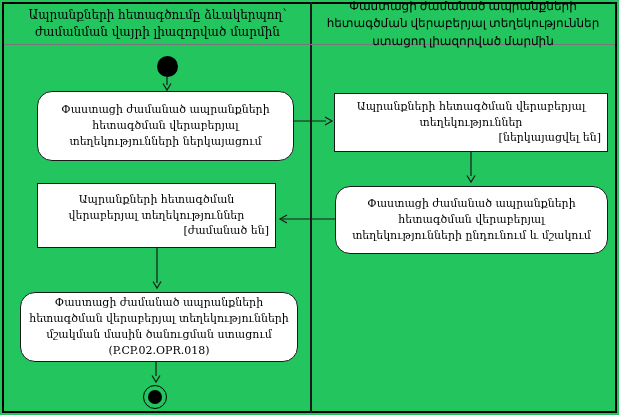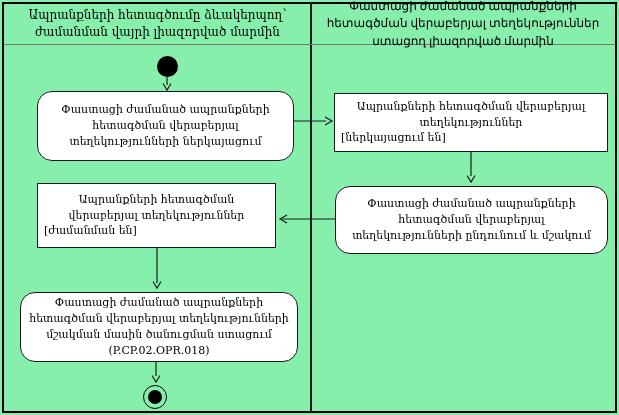--- a/index.html
+++ b/index.html
@@ -5,21 +5,21 @@
   html, body {
     margin: 0;
     padding: 0;
     background: #ffffff;
     font-family: "DejaVu Serif", "DejaVu Sans", "Liberation Serif", serif;
   }
   .stage {
     position: relative;
     width: 619px;
     height: 415px;
-    background: #86efac;
+    background: #22c55e;
     overflow: hidden;
     color: #000;
   }
   .frame {
     position: absolute;
     left: 2px; top: 2px; right: 2px; bottom: 2px;
     border: 2px solid #000;
     box-sizing: border-box;
   }
   .lane-divider {
@@ -48,21 +48,21 @@
   }
   .header-cell.left  { width: 307px; }
   .header-cell.right { flex: 1; font-family: Liberation Serif, serif; }
   .node {
     position: absolute;
     box-sizing: border-box;
     border: 1.2px solid #1a1a1a;
     background: #ffffff;
     display: flex;
     flex-direction: column;
-    align-items: flex-start;
+    align-items: flex-end;
     justify-content: center;
     text-align: center;
     font-size: 11px;
     line-height: 1.45;
     padding: 3px 6px;
   }
   .node.rounded { border-radius: 15px; }
   .activity-016 { left: 37px;  top: 91px;  width: 257px; height: 70px; }
   .object-sub   { left: 334px; top: 93px;  width: 274px; height: 59px; }
   .activity-017 { left: 335px; top: 186px; width: 273px; height: 68px; }
@@ -147,30 +147,30 @@
   </div>
 
   <div class="start-node"></div>
 
   <div class="node rounded activity-016">
     <div>Փաստացի ժամանած ապրանքների հետագծման վերաբերյալ տեղեկությունների ներկայացում</div>
   </div>
 
   <div class="node object-sub">
     <div>Ապրանքների հետագծման վերաբերյալ տեղեկություններ</div>
-    <div>[ներկայացում են]</div>
+    <div>[ներկայացվել են]</div>
   </div>
 
   <div class="node rounded activity-017">
     <div>Փաստացի ժամանած ապրանքների հետագծման վերաբերյալ տեղեկությունների ընդունում և մշակում</div>
   </div>
 
   <div class="node object-proc">
     <div>Ապրանքների հետագծման վերաբերյալ տեղեկություններ</div>
-    <div>[ժամանման են]</div>
+    <div>[ժամանած են]</div>
   </div>
 
   <div class="node rounded activity-018">
     <div>Փաստացի ժամանած ապրանքների հետագծման վերաբերյալ տեղեկությունների մշակման մասին ծանուցման ստացում (P.CP.02.OPR.018)</div>
   </div>
 
   <div class="final-node">
     <div class="dot"></div>
   </div>
 

